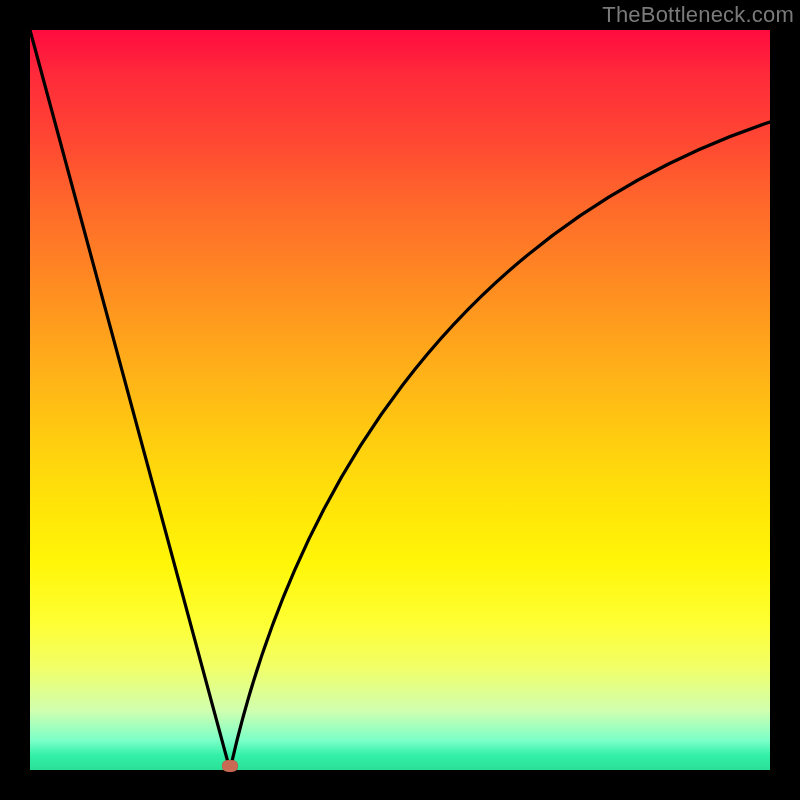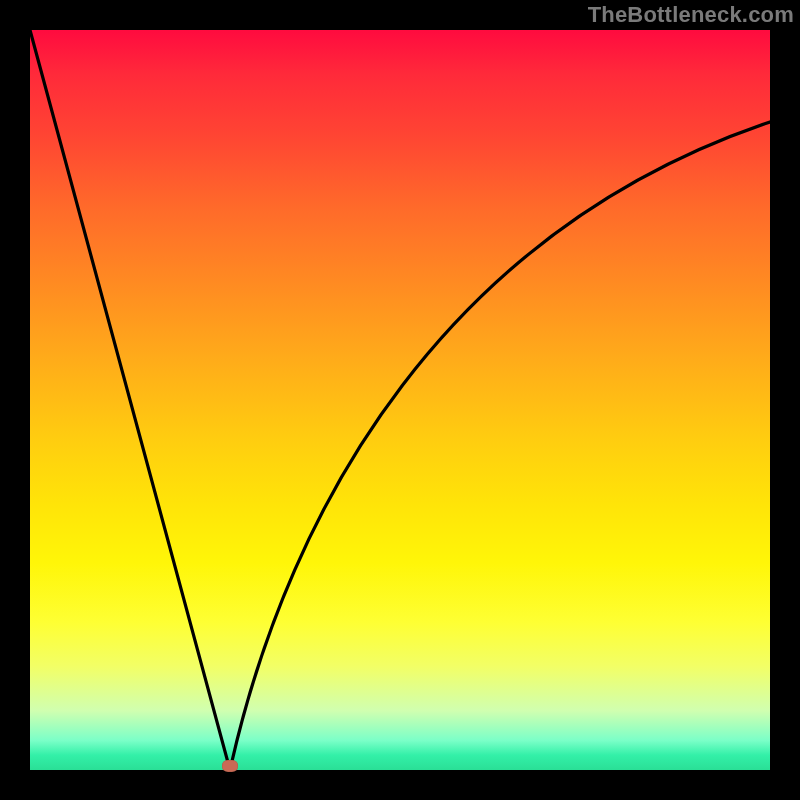--- a/index.html
+++ b/index.html
@@ -9,21 +9,21 @@
     width: 800px;
     height: 800px;
     background: #000;
   }
   .watermark {
     position: absolute;
     top: 2px;
     right: 6px;
     font-family: Arial, Helvetica, sans-serif;
     font-size: 22px;
-    font-weight: 700;
+    font-weight: 400;
     color: #7a7a7a;
     letter-spacing: 0.2px;
     z-index: 50;
   }
   .plot-area {
     position: absolute;
     left: 30px;
     top: 30px;
     width: 740px;
     height: 740px;

